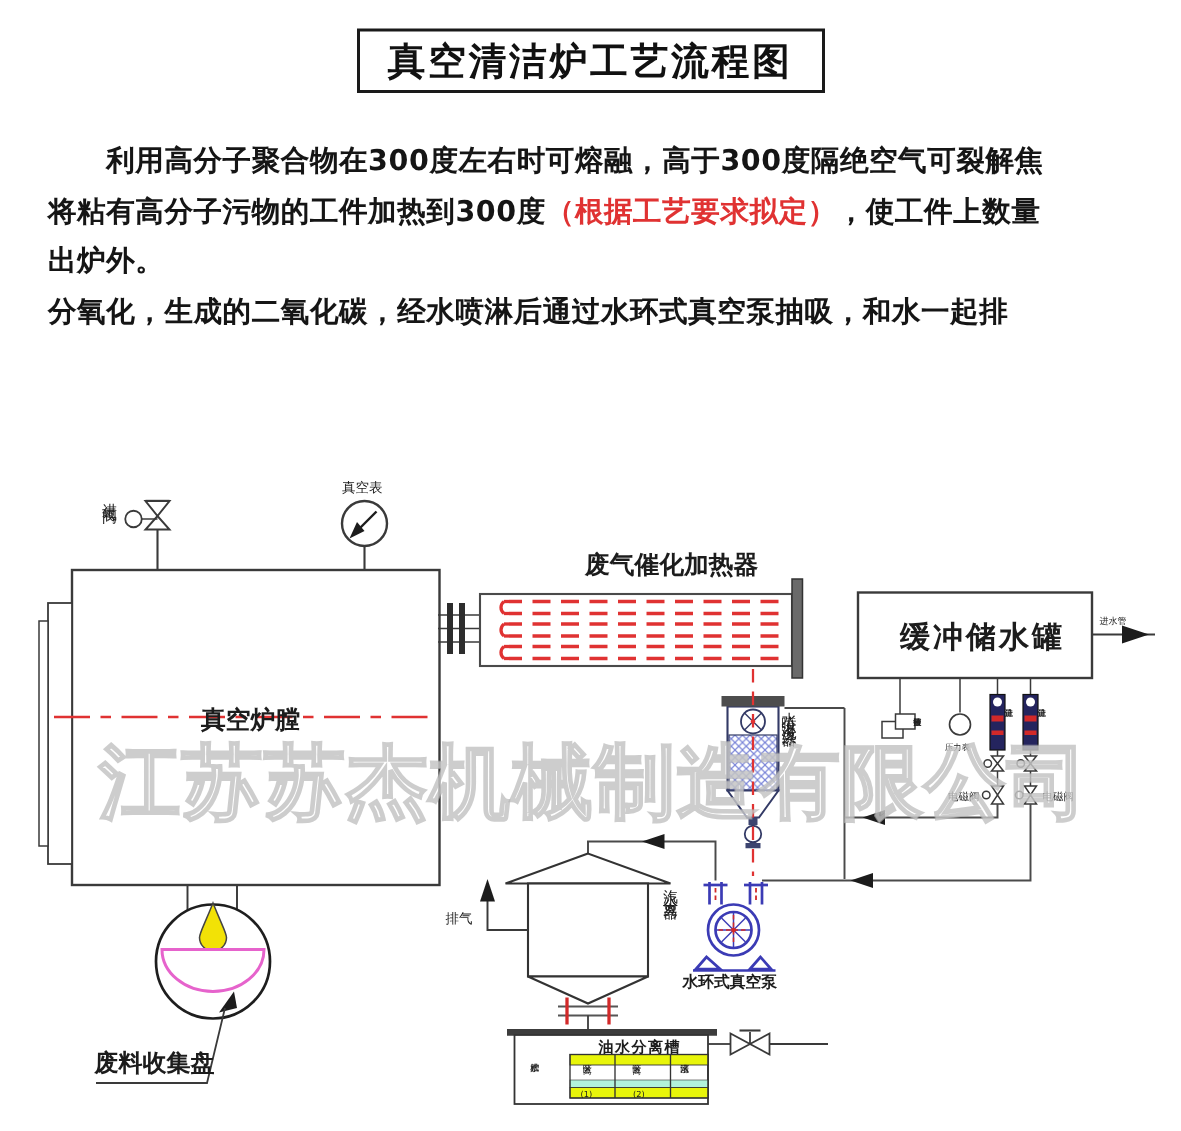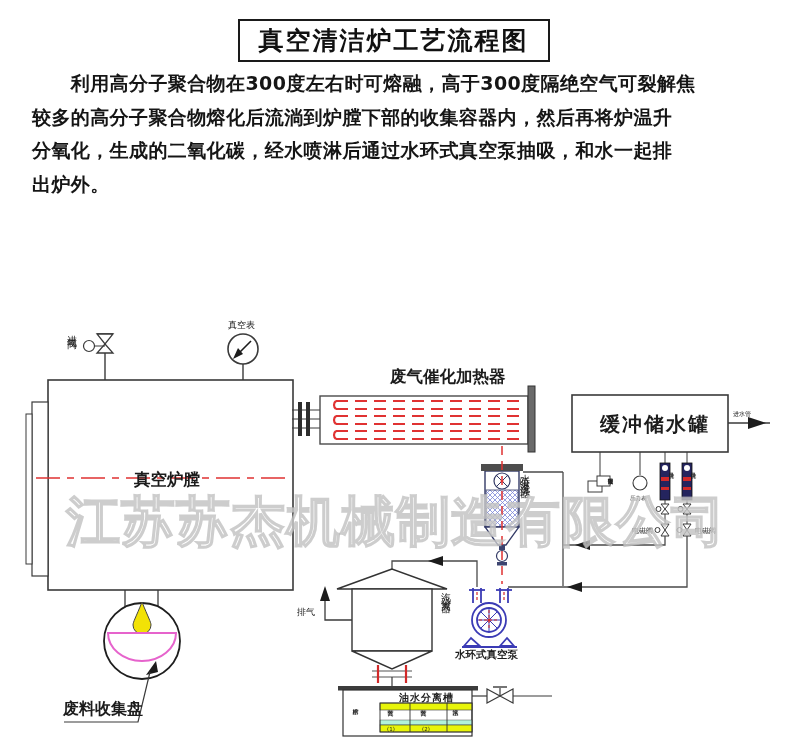--- a/index.html
+++ b/index.html
@@ -1,21 +1,21 @@
 <!DOCTYPE html>
 <html><head>
 <meta charset="utf-8">
 <style>
   html,body{margin:0;padding:0;background:#ffffff;}
   body{width:787px;height:754px;position:relative;overflow:hidden;
        font-family:"DejaVu Sans",sans-serif;color:#111;}
   .title-box{position:absolute;left:50%;top:19px;transform:translateX(-50%);
        border:2px solid #1a1a1a;padding:3px 19px;font-size:25px;font-weight:700;
        letter-spacing:2px;white-space:nowrap;background:#fff;}
-  .para{position:absolute;left:32px;top:67px;width:735px;font-size:19px;
+  .para{position:absolute;left:32px;top:91px;width:735px;font-size:19px;
        line-height:33.5px;font-weight:600;letter-spacing:0.4px;color:#151515;}
   .para .ln{white-space:nowrap;}
   .red{color:#e03232;}
   svg{position:absolute;left:0;top:0;}
   svg text{font-family:"DejaVu Sans",sans-serif;fill:#1c1c1c;}
   .lbl-lg{font-size:16.5px;font-weight:700;}
   .lbl-md{font-size:16px;font-weight:700;}
   .lbl-tank{font-size:20px;font-weight:700;letter-spacing:2px;}
   .lbl-sm{font-size:10px;}
   .lbl-xs{font-size:9px;}
@@ -29,23 +29,23 @@
 </style>
 </head>
 <body>
 
 <div class="title-box">
   <span>真空清洁炉工艺流程图</span>
 </div>
 
 <div class="para">
   <div class="ln">　　利用高分子聚合物在300度左右时可熔融，高于300度隔绝空气可裂解焦</div>
-  <div class="ln">较多的高分子聚合物熔化后流淌到炉膛下部的收集容器内，然后再将炉温升</div>
+  <div class="ln"><span>将粘有高分子污物的工件加热到300度</span><span class="red">（根据工艺要求拟定）</span><span>，使工件上数量</span></div>
+  <div class="ln">出炉外。</div>
   <div class="ln">分氧化，生成的二氧化碳，经水喷淋后通过水环式真空泵抽吸，和水一起排</div>
-  <div class="ln">出炉外。</div>
 </div>
 
 <svg width="787" height="754" viewBox="0 0 787 754">
   <defs>
     <pattern id="hatch" width="5" height="5" patternUnits="userSpaceOnUse">
       <path d="M0,5 L5,0 M0,0 L5,5" stroke="#7b86d8" stroke-width="0.8"></path>
     </pattern>
   </defs>
 
   <g>

